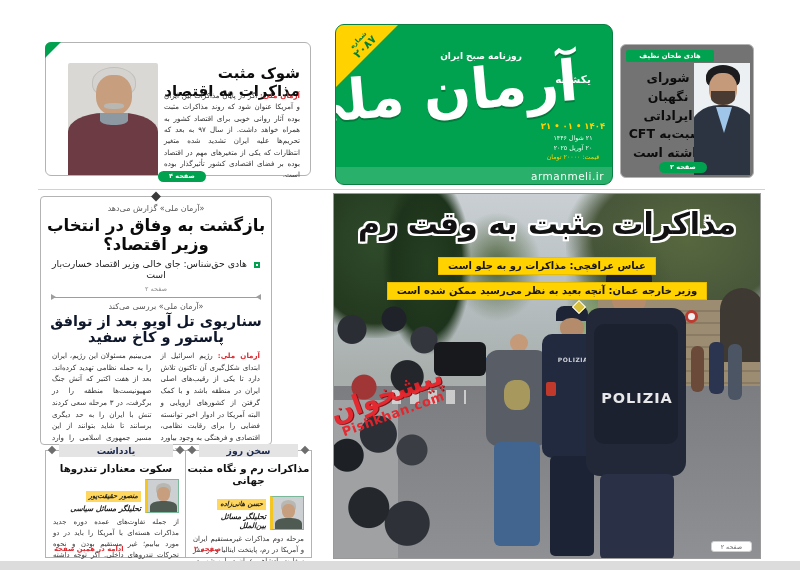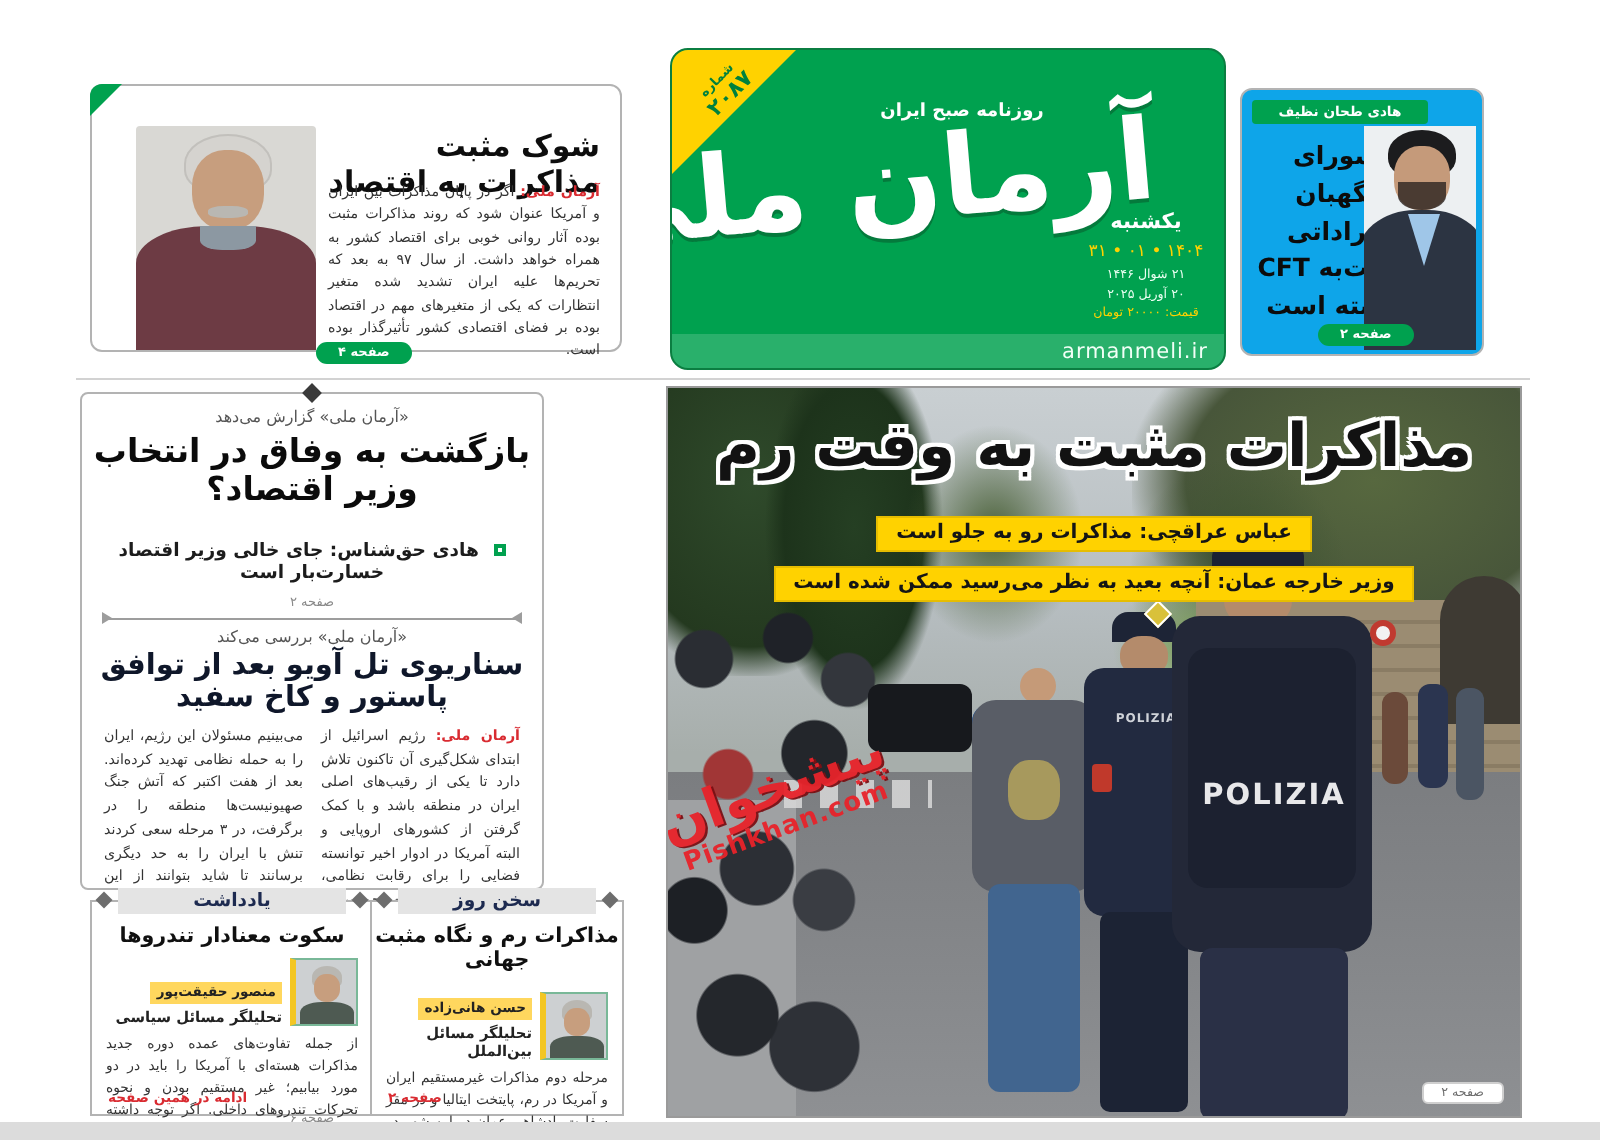--- a/index.html
+++ b/index.html
@@ -34,47 +34,47 @@
             border:1px solid #0b7e41;border-radius:9px;overflow:hidden;}
   .mast-corner{position:absolute;top:0;left:0;width:62px;height:62px;background:#ffd200;clip-path:polygon(0 0,100% 0,0 100%);}
   .mast-issue{position:absolute;top:10px;left:2px;width:50px;transform:rotate(-45deg);text-align:center;color:#00813d;line-height:1.1;}
   .mast-issue .lbl{font-size:6.5px;font-weight:bold;display:block;}
   .mast-issue .num{font-size:11px;font-weight:900;display:block;}
   .mast-tagline{position:absolute;top:26px;left:70px;width:150px;text-align:center;color:#fff;font-size:9px;font-weight:bold;letter-spacing:1px;}
   .mast-logo{position:absolute;top:38px;left:4px;right:34px;text-align:center;color:#fff;font-size:56px;font-weight:900;
              transform:rotate(-5deg);line-height:1;text-shadow:0 2px 0 #047a3c;letter-spacing:-3px;white-space:nowrap;}
   .mast-dates{position:absolute;right:6px;bottom:22px;width:66px;text-align:center;line-height:1.55;}
   .mast-dates .wd{color:#fff;font-weight:900;font-size:10.5px;display:block;}
-  .mast-dates .d1{color:#ffd200;font-weight:normal;font-size:8.5px;display:block;}
+  .mast-dates .d1{color:#ffd200;font-weight:bold;font-size:8.5px;display:block;margin-top:32px;}
   .mast-dates .d2,.mast-dates .d3{color:#eafff2;font-size:6.3px;display:block;}
   .mast-dates .d4{color:#ffd200;font-size:6.3px;display:block;}
   .mast-siteband{position:absolute;left:0;right:0;bottom:0;height:17px;background:rgba(255,255,255,.16);}
   .mast-site{position:absolute;right:8px;bottom:2px;color:#f2fff7;font-size:10.5px;letter-spacing:.5px;direction:ltr;}
 
   
-  .cft{position:absolute;left:620px;top:44px;width:122px;height:134px;border:1px solid #b3b3b3;border-radius:6px;background:#0ea5e9;}
+  .cft{position:absolute;left:620px;top:44px;width:134px;height:134px;border:1px solid #b3b3b3;border-radius:6px;background:#737373;}
   .cft-kicker{position:absolute;top:5px;left:5px;width:88px;height:12px;background:#00a14f;color:#fff;
               font-size:6.8px;font-weight:bold;text-align:center;line-height:12px;border-radius:2px;}
   .cft-headline{position:absolute;top:24px;left:4px;width:86px;font-size:12.5px;line-height:1.5;font-weight:900;color:#0c0c0c;text-align:center;}
   .cft-photo{position:absolute;right:3px;top:18px;width:56px;height:112px;background:#edf0f2;overflow:hidden;}
   .cft-hair{position:absolute;left:12px;top:2px;width:34px;height:24px;background:#1c1c1e;border-radius:50% 50% 40% 40%;}
   .cft-face{position:absolute;left:15px;top:10px;width:28px;height:32px;background:#c59a7a;border-radius:45%;}
   .cft-beard{position:absolute;left:17px;top:28px;width:24px;height:14px;background:#2b2320;border-radius:0 0 50% 50%;opacity:.8;}
   .cft-suit{position:absolute;left:-4px;top:42px;width:66px;height:70px;background:#2c3442;border-radius:45% 45% 0 0/35% 35% 0 0;}
   .cft-shirt{position:absolute;left:22px;top:44px;width:16px;height:26px;background:#9fc6e8;clip-path:polygon(0 0,100% 0,50% 100%);}
   .cft .pill{bottom:4px;left:38px;}
 
   
   .leftcol{position:absolute;left:40px;top:196px;width:232px;height:249px;border:1px solid #b3b3b3;border-radius:4px;background:#fff;padding:7px 0 0 0;}
   .leftcol .topdiamond{position:absolute;top:-4px;left:50%;width:7px;height:7px;background:#3a3a3a;transform:translateX(-50%) rotate(45deg);}
   .kicker{font-size:8px;color:#555;text-align:center;}
   .hl1{font-size:16.5px;font-weight:900;color:#0b0b0b;text-align:center;margin-top:3px;letter-spacing:-.3px;}
   .hl2{font-size:14.5px;font-weight:900;color:#0f172a;text-align:center;margin-top:2px;letter-spacing:-.3px;}
   .hl3{font-size:17px;font-weight:900;color:#0b0b0b;text-align:center;margin-top:2px;letter-spacing:-.3px;}
-  .bulletline{margin-top:16px;text-align:center;font-size:9.3px;font-weight:bold;color:#1c1c1c;}
+  .bulletline{margin-top:4px;text-align:center;font-size:9.3px;font-weight:normal;color:#1c1c1c;}
   .sq{display:inline-block;width:6px;height:6px;border:2px solid #00a14f;vertical-align:middle;margin-left:4px;}
   .divider{position:relative;height:1px;background:#9d9d9d;margin:4px 12px;}
   .divider::before{content:'';position:absolute;left:-2px;top:-3px;border-right:5px solid #9d9d9d;border-top:3.5px solid transparent;border-bottom:3.5px solid transparent;transform:rotate(180deg);}
   .divider::after{content:'';position:absolute;right:-2px;top:-3px;border-left:5px solid #9d9d9d;border-top:3.5px solid transparent;border-bottom:3.5px solid transparent;transform:rotate(180deg);}
   .twocol{display:flex;gap:9px;padding:5px 11px 0 11px;}
   .twocol .c{flex:1;font-size:7.1px;line-height:1.65;color:#333;text-align:justify;}
   .mt3{margin-top:3px;} .mt5{margin-top:5px;}
 
   
   .minibox{position:absolute;top:450px;height:108px;border:1px solid #b3b3b3;background:#fff;}
@@ -83,21 +83,21 @@
   .mb-bar{position:absolute;top:-7px;left:13px;right:13px;height:13px;background:#e4e4e4;color:#1d2a50;
           font-size:9.3px;font-weight:900;text-align:center;line-height:13px;}
   .mb-bar::before,.mb-bar::after{content:'';position:absolute;top:3px;width:6px;height:6px;background:#6d6d6d;transform:rotate(45deg);}
   .mb-bar::before{left:-10px;} .mb-bar::after{right:-10px;}
   .mb-title{margin-top:11px;text-align:center;font-size:10.3px;font-weight:900;color:#101010;letter-spacing:-.2px;}
   .authrow{display:flex;align-items:flex-end;gap:4px;padding:5px 7px 0 7px;}
   .aphoto{width:34px;height:34px;background:#cdd0d2;border:1px solid #79b898;border-left:3px solid #f3c623;position:relative;overflow:hidden;flex:0 0 auto;}
   .aphoto .h{position:absolute;left:8px;top:3px;width:15px;height:11px;background:#b9b7b2;border-radius:50% 50% 30% 30%;}
   .aphoto .f{position:absolute;left:9px;top:7px;width:13px;height:14px;background:#c79e7e;border-radius:45%;}
   .aphoto .s{position:absolute;left:2px;top:21px;width:27px;height:13px;background:#4e5a52;border-radius:40% 40% 0 0;}
-  .atxt{flex:1;text-align:right;}
+  .atxt{flex:1;text-align:right;font-style:italic;}
   .aname{display:inline-block;background:#ffd75e;color:#222;font-size:6.8px;font-weight:bold;padding:0 3px;line-height:1.6;}
   .arole{font-size:7.4px;font-weight:bold;color:#222;margin-top:2px;}
   .mb-body{margin-top:4px;padding:0 7px;font-size:6.9px;line-height:1.6;color:#333;text-align:justify;}
   .mb-more{position:absolute;bottom:4px;left:8px;color:#d92b31;font-size:6.8px;font-weight:bold;}
 
   
   .photo{position:absolute;left:333px;top:193px;width:428px;height:366px;border:1px solid #9a9a9a;overflow:hidden;
          background:linear-gradient(180deg,#c9cfd2 0%,#b6bdc0 30%,#a7aeab 50%);}
   .ph{position:absolute;}
   .tree1{left:-34px;top:-16px;width:150px;height:160px;background:radial-gradient(ellipse at 50% 40%,#2f4a2b 0%,#24391f 60%,transparent 72%);}

